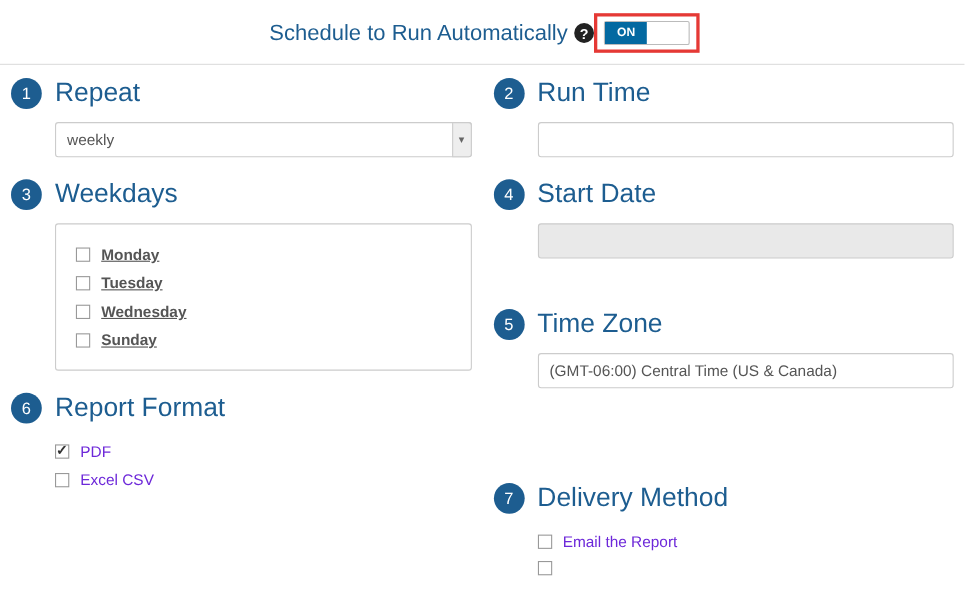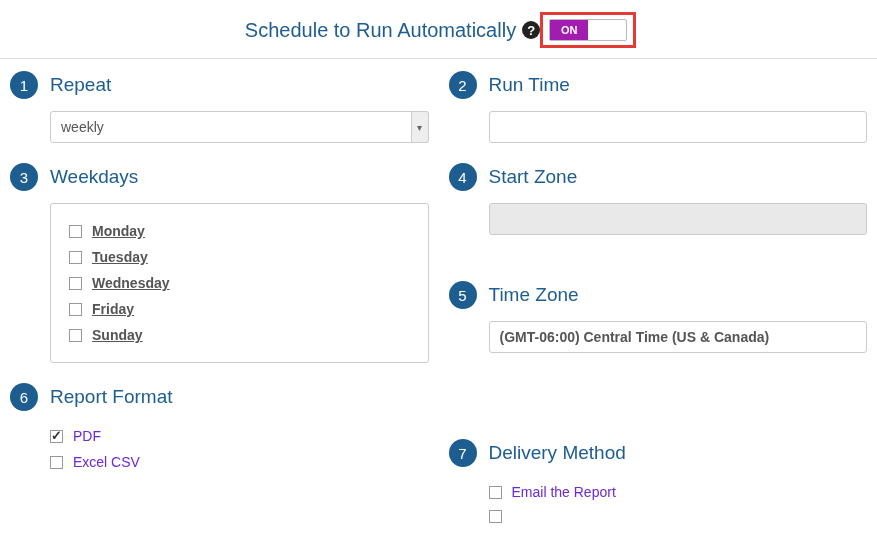--- a/index.html
+++ b/index.html
@@ -47,21 +47,21 @@
     border: 1px solid #bbb;
     border-radius: 2px;
     background: #fff;
     position: relative;
     display: inline-block;
   }
   .toggle-on {
     position: absolute;
     left: 0; top: 0; bottom: 0;
     width: 38px;
-    background: #a21caf;
+    background: #0369a1;
     color: #fff;
     font-size: 11px;
     font-weight: bold;
     display: flex;
     align-items: center;
     justify-content: center;
   }
   .content {
     display: flex;
     padding: 12px 0 0 0;
@@ -86,21 +86,21 @@
     background: #1d5d90;
     color: #fff;
     display: flex;
     align-items: center;
     justify-content: center;
     font-size: 15px;
     flex-shrink: 0;
   }
   .step-title {
     color: #1d5d90;
-    font-size: 19px;
+    font-size: 24px;
   }
   .step-body {
     margin-left: 40px;
   }
   .select, .text-input {
     width: 100%;
     height: 32px;
     border: 1px solid #ccc;
     border-radius: 3px;
     padding: 0 10px;
@@ -175,21 +175,20 @@
     font-size: 13px;
     color: #333;
     font-weight: bold;
   }
   .col-right .step-body {
     margin-left: 40px;
     width: calc(100% - 40px);
   }
   .col-right .text-input, .col-right .select {
     width: 100%;
-    font-weight: bold;
   }
 </style>
 </head>
 <body>
 
 <div class="header">
   <div class="header-title">
     <span>Schedule to Run Automatically</span>
     <span class="help-icon">?</span>
   </div>
@@ -231,24 +230,20 @@
           <div class="check-row">
             <input type="checkbox" style="">
             <label>Tuesday</label>
           </div>
           <div class="check-row">
             <input type="checkbox" style="">
             <label>Wednesday</label>
           </div>
           <div class="check-row">
             <input type="checkbox" style="">
-            <label>Friday</label>
-          </div>
-          <div class="check-row">
-            <input type="checkbox" style="">
             <label>Sunday</label>
           </div>
         </div>
       </div>
     </div>
 
     <div class="step">
       <div class="step-head">
         <div class="num">6</div>
         <div class="step-title">Report Format</div>
@@ -275,21 +270,21 @@
         <div class="step-title">Run Time</div>
       </div>
       <div class="step-body">
         <input class="text-input" value="" style="">
       </div>
     </div>
 
     <div class="step">
       <div class="step-head">
         <div class="num">4</div>
-        <div class="step-title">Start Zone</div>
+        <div class="step-title">Start Date</div>
       </div>
       <div class="step-body">
         <input class="text-input disabled-input" readonly="" value="" style="">
       </div>
     </div>
 
     <div style="height:26px"></div>
 
     <div class="step">
       <div class="step-head">

